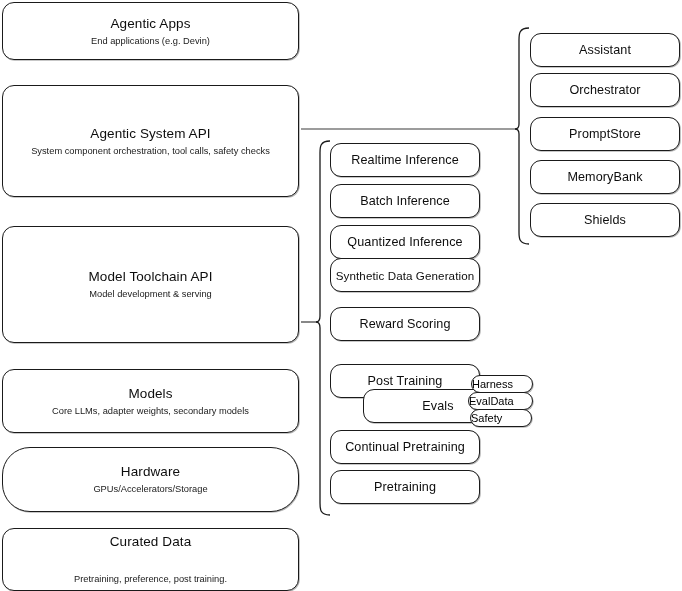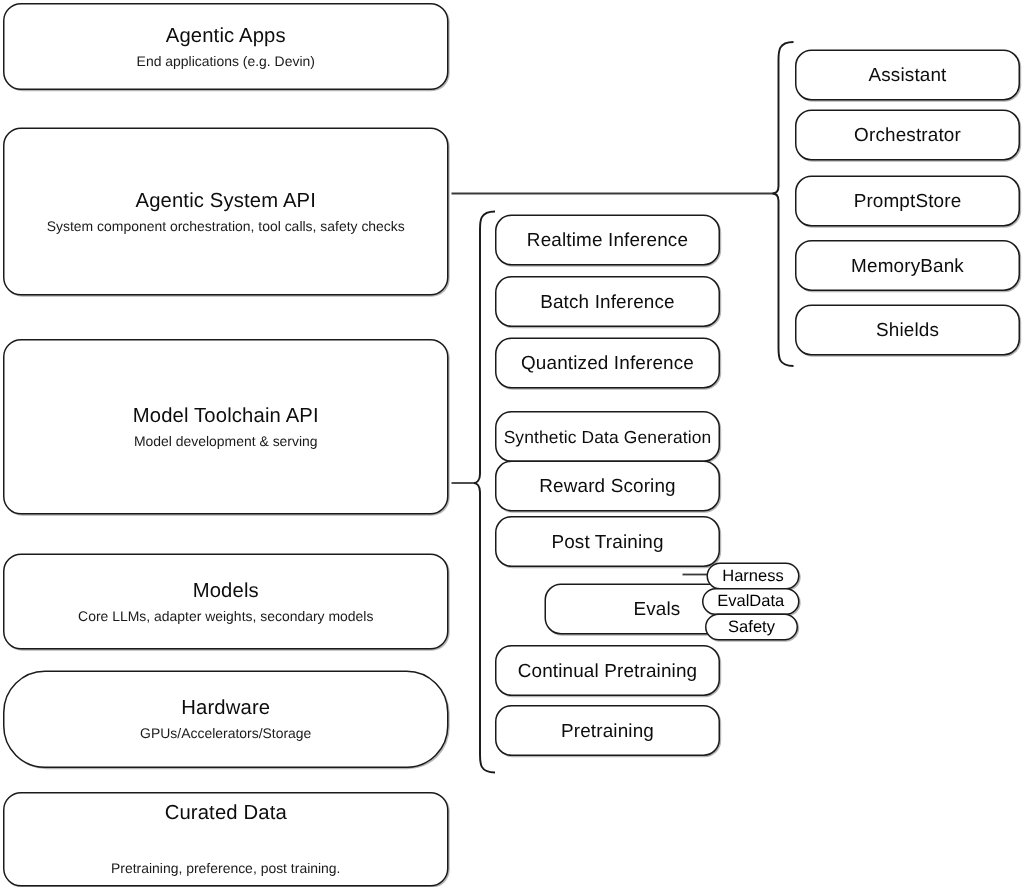--- a/index.html
+++ b/index.html
@@ -55,21 +55,21 @@
   .right{left:530px;width:150px;}
 
   
   .pill{
     position:absolute;
     box-sizing:border-box;
     background:#ffffff;
     border:1.3px solid #1a1a1a;
     border-radius:9px;
     height:18px;
-    display:flex;align-items:center;justify-content:center;
+    display:flex;align-items:center;
     font-size:11px;
     line-height:12px;
     box-shadow:0.8px 0.8px 0 rgba(120,120,120,0.55);
     z-index:6;
   }
 
   
   #wires{position:absolute;left:0;top:0;width:682px;height:591px;z-index:1;}
   .box,.pill{z-index:3;}
   .brace-stroke{fill:none;stroke:#1a1a1a;stroke-width:1.3;}
@@ -154,27 +154,27 @@
 
   <div class="box chip right" style="top:203px;">
     <div class="title">Shields</div>
   </div>
   <div class="box chip mid" style="top:184px;">
     <div class="title">Batch Inference</div>
   </div>
   <div class="box chip mid" style="top:225px;">
     <div class="title">Quantized Inference</div>
   </div>
-  <div class="box chip mid" style="top:274px;">
+  <div class="box chip mid" style="top:258px;">
     <div class="title" style="font-size:11.6px;">Synthetic Data Generation</div>
   </div>
   <div class="box chip mid" style="top:307px;">
     <div class="title">Reward Scoring</div>
   </div>
-  <div class="box chip mid" style="top:344px;">
+  <div class="box chip mid" style="top:364px;">
     <div class="title">Post Training</div>
   </div>
   <div class="box chip mid" style="top:389px;margin-left:33px;">
     <div class="title">Evals</div>
   </div>
   <div class="box chip mid" style="top:430px;">
     <div class="title">Continual Pretraining</div>
   </div>
   <div class="box chip mid" style="top:470px;">
     <div class="title">Pretraining</div>

